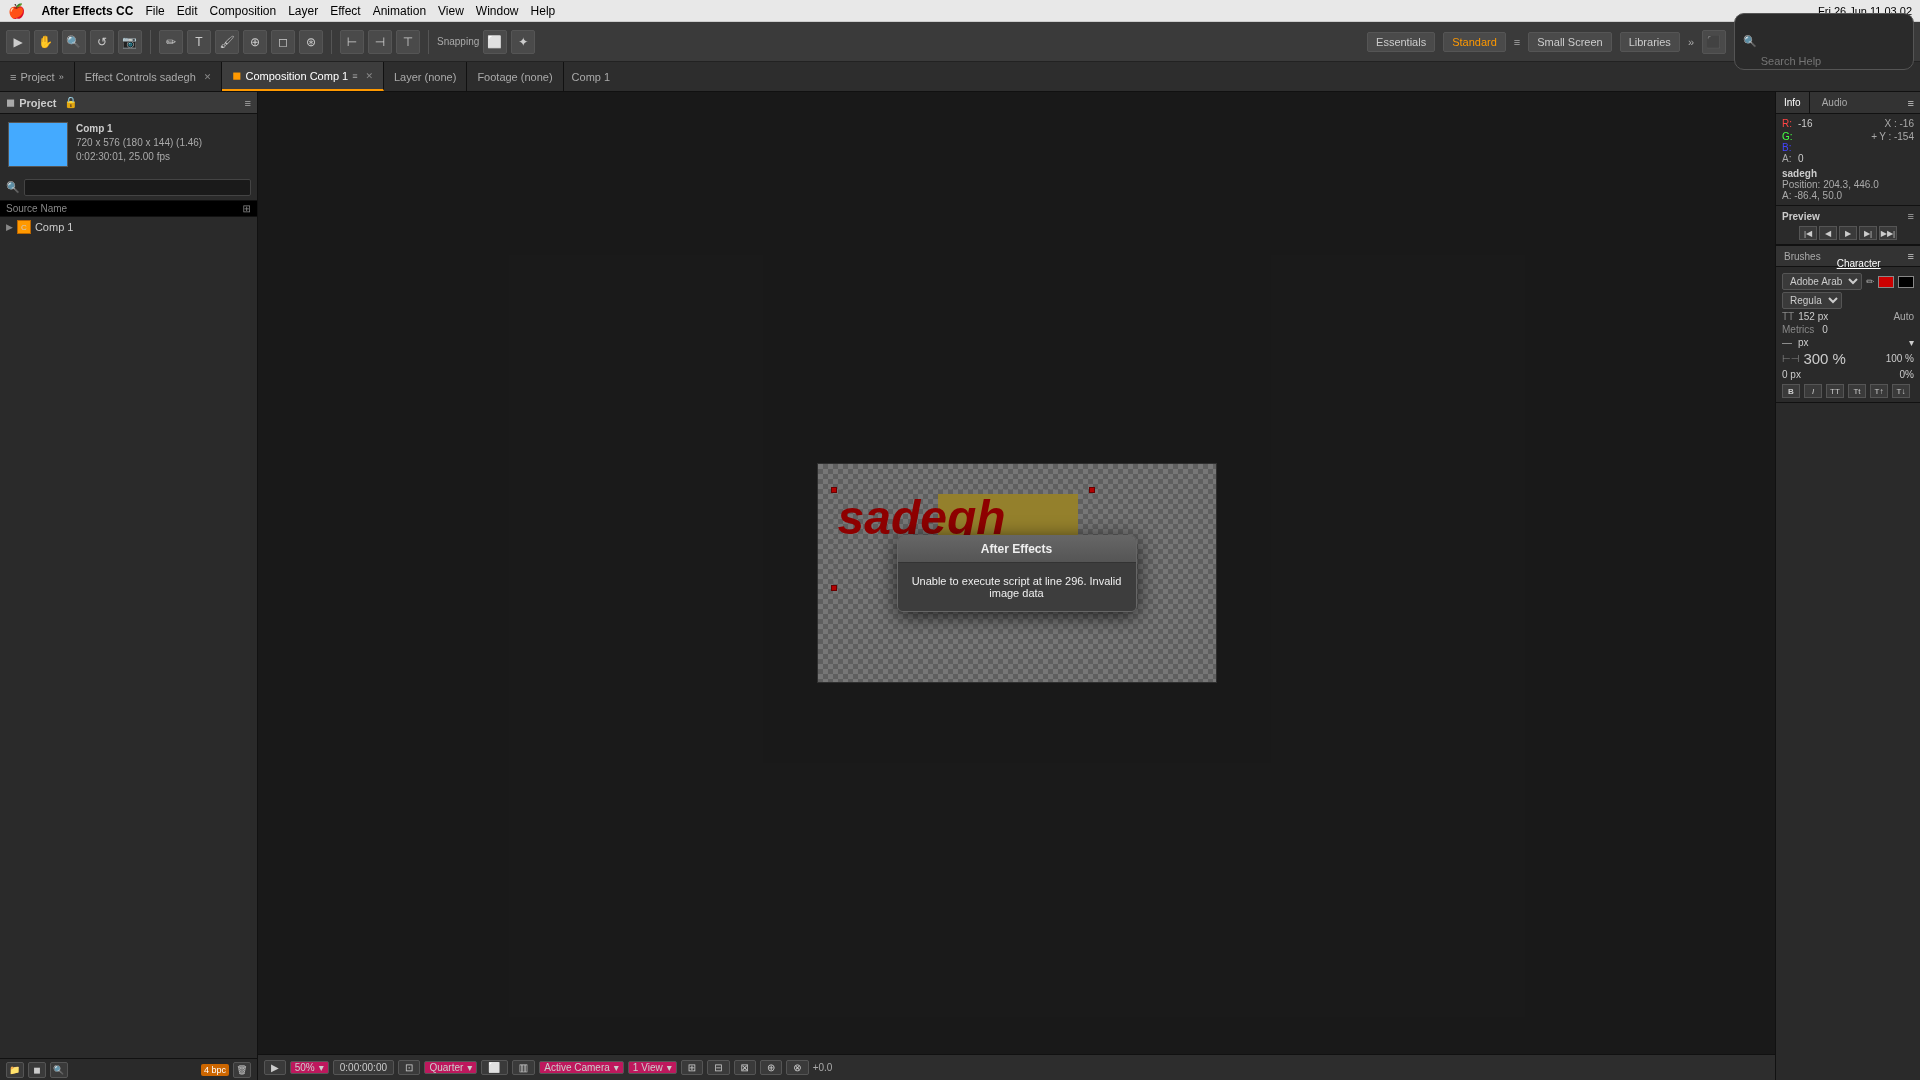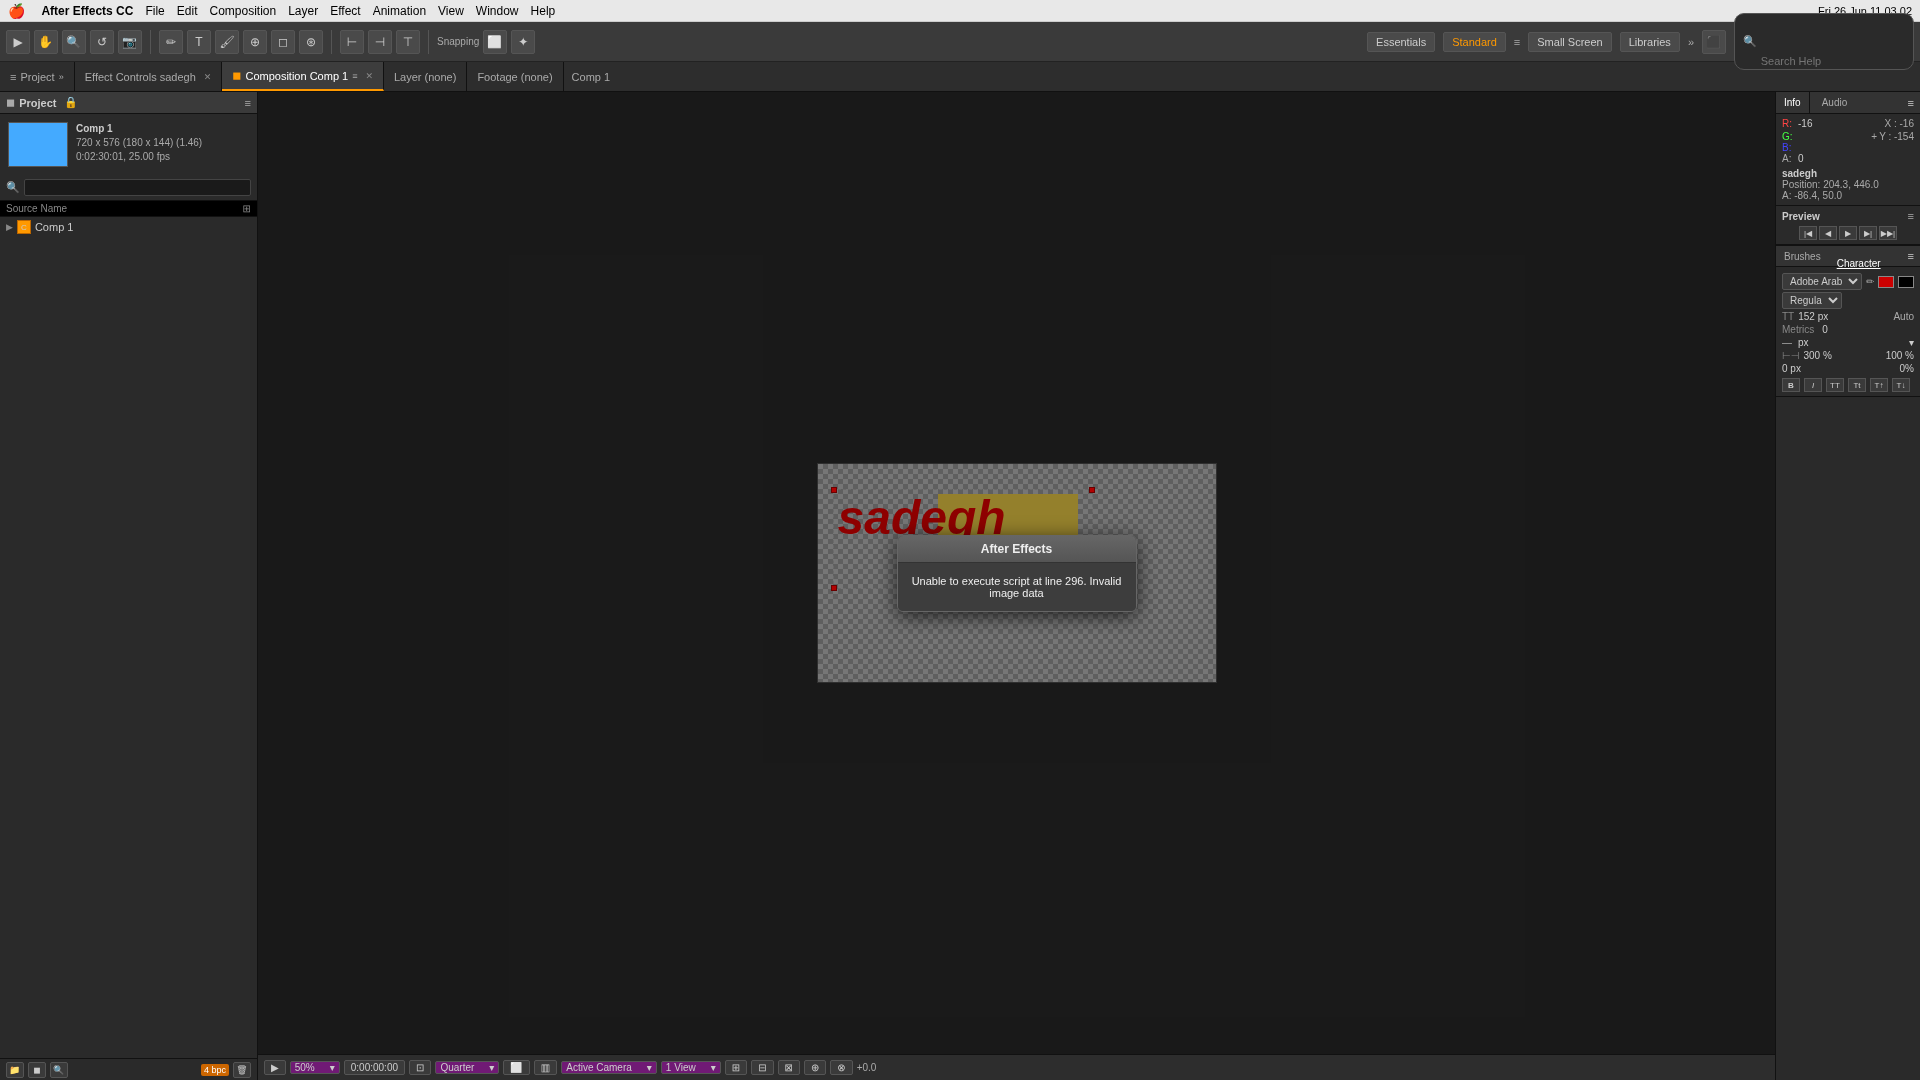--- a/index.html
+++ b/index.html
@@ -207,21 +207,21 @@
 
     
     .viewer-controls {
       height: 26px;
       background: #2d2d2d;
       display: flex; align-items: center; padding: 0 6px; gap: 4px;
       border-top: 1px solid #111;
       font-size: 10px; color: #aaa;
     }
     .vc-btn { padding: 1px 6px; background: #3a3a3a; border: 1px solid #555; border-radius: 2px; cursor: pointer; color: #ccc; font-size: 10px; }
-    .vc-dropdown { display: flex; align-items: center; gap: 15px; padding: 0 4px; background: #701a75; border: 1px solid #555; border-radius: 2px; cursor: pointer; color: #ccc; font-size: 10px; }
+    .vc-dropdown { display: flex; align-items: center; gap: 4px; padding: 0 4px; background: #be185d; border: 1px solid #555; border-radius: 2px; cursor: pointer; color: #ccc; font-size: 10px; }
 
     
     .right-panel {
       width: 145px;
       background: #2a2a2a;
       border-left: 1px solid #111;
       display: flex;
       flex-direction: column;
     }
     .info-section { border-bottom: 1px solid #111; padding: 4px 6px; }
@@ -524,21 +524,21 @@
           <span style="color:#888; font-size:10px;">Metrics</span>
           <span style="color:#ccc; font-size:10px; margin-left:4px;">0</span>
         </div>
         <div class="char-row">
           <span style="color:#aaa; font-size:10px;">—</span>
           <span style="color:#ccc; font-size:10px; margin-left:2px;">px</span>
           <span style="margin-left:auto;">▾</span>
         </div>
         <div class="char-row">
           <span style="color:#888; font-size:10px;">⊢⊣</span>
-          <span style="color:#ccc; font-size:10px;">300 %</span>
+          <span style="color:#ccc; font-size:15px;">300 %</span>
           <span style="margin-left:auto; color:#ccc; font-size:10px;">100 %</span>
         </div>
         <div class="char-row">
           <span style="color:#ccc; font-size:10px;">0 px</span>
           <span style="margin-left:auto; color:#ccc; font-size:10px;">0%</span>
         </div>
 
         <div style="display:flex; gap:4px; margin-top:4px;">
           <button class="prev-btn" style="font-weight:bold;">B</button>
           <button class="prev-btn" style="font-style:italic;">I</button>

